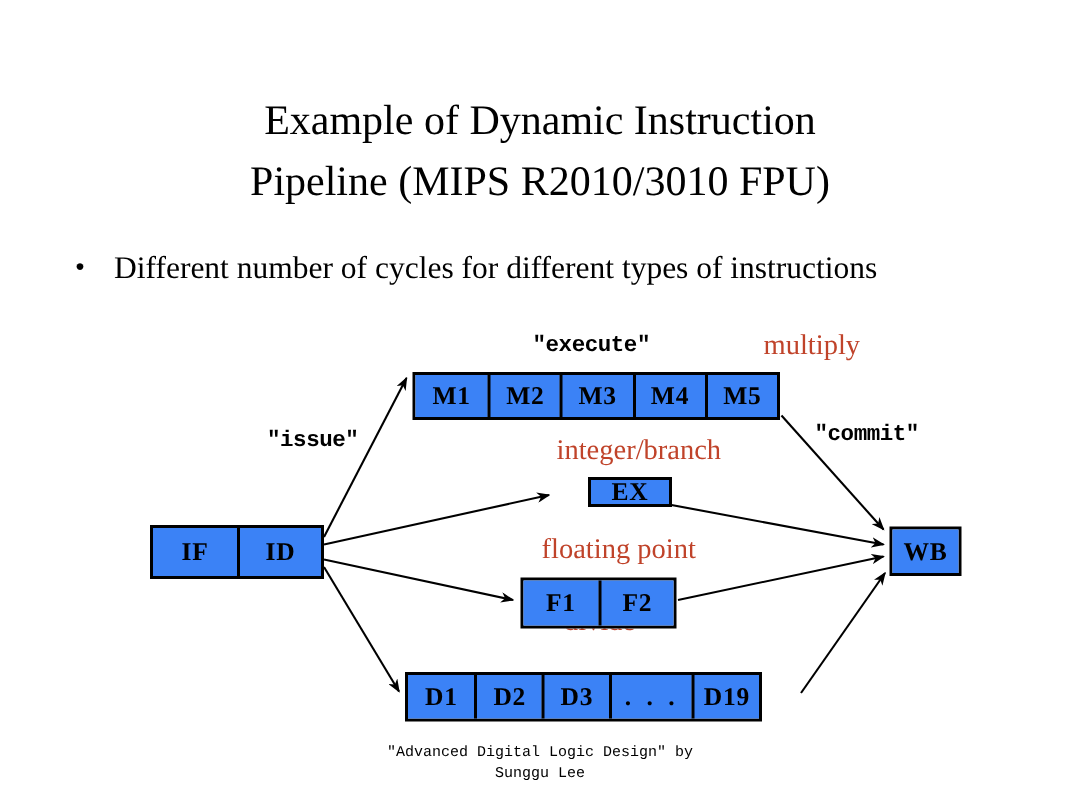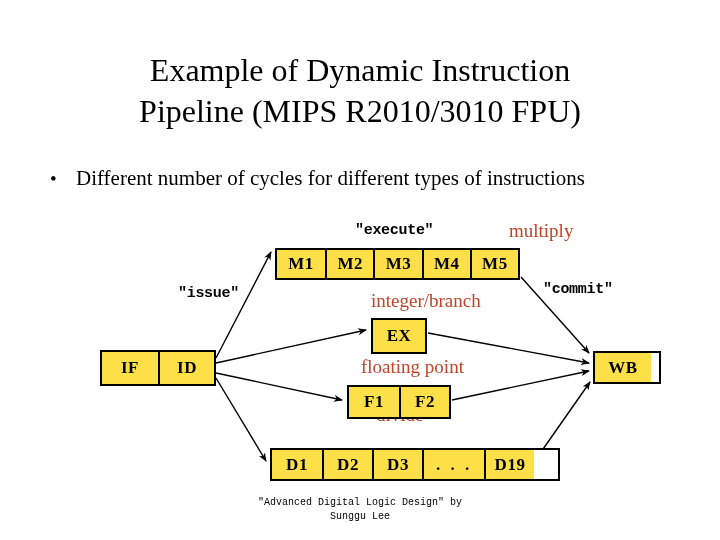--- a/index.html
+++ b/index.html
@@ -14,25 +14,25 @@
     background: #ffffff;
     overflow: hidden;
     font-family: "Liberation Serif", "DejaVu Serif", serif;
     color: #000000;
   }
 
   
   #title {
     position: absolute;
     left: 40px;
-    top: 50px;
+    top: 60px;
     width: 640px;
     text-align: center;
     font-family: "Liberation Serif", "DejaVu Serif", serif;
-    font-size: 32px;
+    font-size: 28px;
     line-height: 41px;
     color: #000000;
     white-space: pre-line;
   }
 
   
   #bullet-block {
     position: absolute;
     left: 50px;
     top: 163px;
@@ -83,44 +83,44 @@
   .stage-cell {
     box-sizing: border-box;
     border-left: 2px solid #000000;
     display: flex;
     align-items: center;
     justify-content: center;
     font-family: "Liberation Serif", "DejaVu Serif", serif;
     font-size: 17px;
     font-weight: 700;
     color: #000000;
-    background: #fde047;
+    background: #3b82f6;
     letter-spacing: 0.5px;
   }
   .stage-cell:first-child {
     border-left: none;
   }
 
   
   #row-multiply { left: 275px; top: 248px; width: 245px; height: 32px; }
   #row-multiply .stage-cell { width: 49px; }
 
-  #row-ex { left: 371px; top: 318px; width: 56px; height: 36px; }
+  #row-ex { left: 392px; top: 318px; width: 56px; height: 20px; }
   #row-ex .stage-cell { width: 56px; }
 
   #row-ifid { left: 100px; top: 350px; width: 116px; height: 36px; }
   #row-ifid .stage-cell { width: 58px; }
 
   #row-float { left: 347px; top: 385px; width: 104px; height: 34px; text-align: right; }
   #row-float .stage-cell { width: 52px; }
 
-  #row-wb { left: 593px; top: 351px; width: 68px; height: 33px; }
+  #row-wb { left: 593px; top: 351px; width: 48px; height: 33px; }
   #row-wb .stage-cell { width: 56px; }
 
-  #row-divide { left: 270px; top: 448px; width: 290px; height: 33px; }
+  #row-divide { left: 270px; top: 448px; width: 238px; height: 33px; }
   #row-divide .stage-cell { width: 50px; }
   #row-divide .stage-cell.wide { width: 62px; letter-spacing: 3px; }
 
   
   .quote-label {
     position: absolute;
     font-family: "Liberation Mono", "DejaVu Sans Mono", monospace;
     font-size: 15px;
     font-weight: 700;
     color: #000000;

